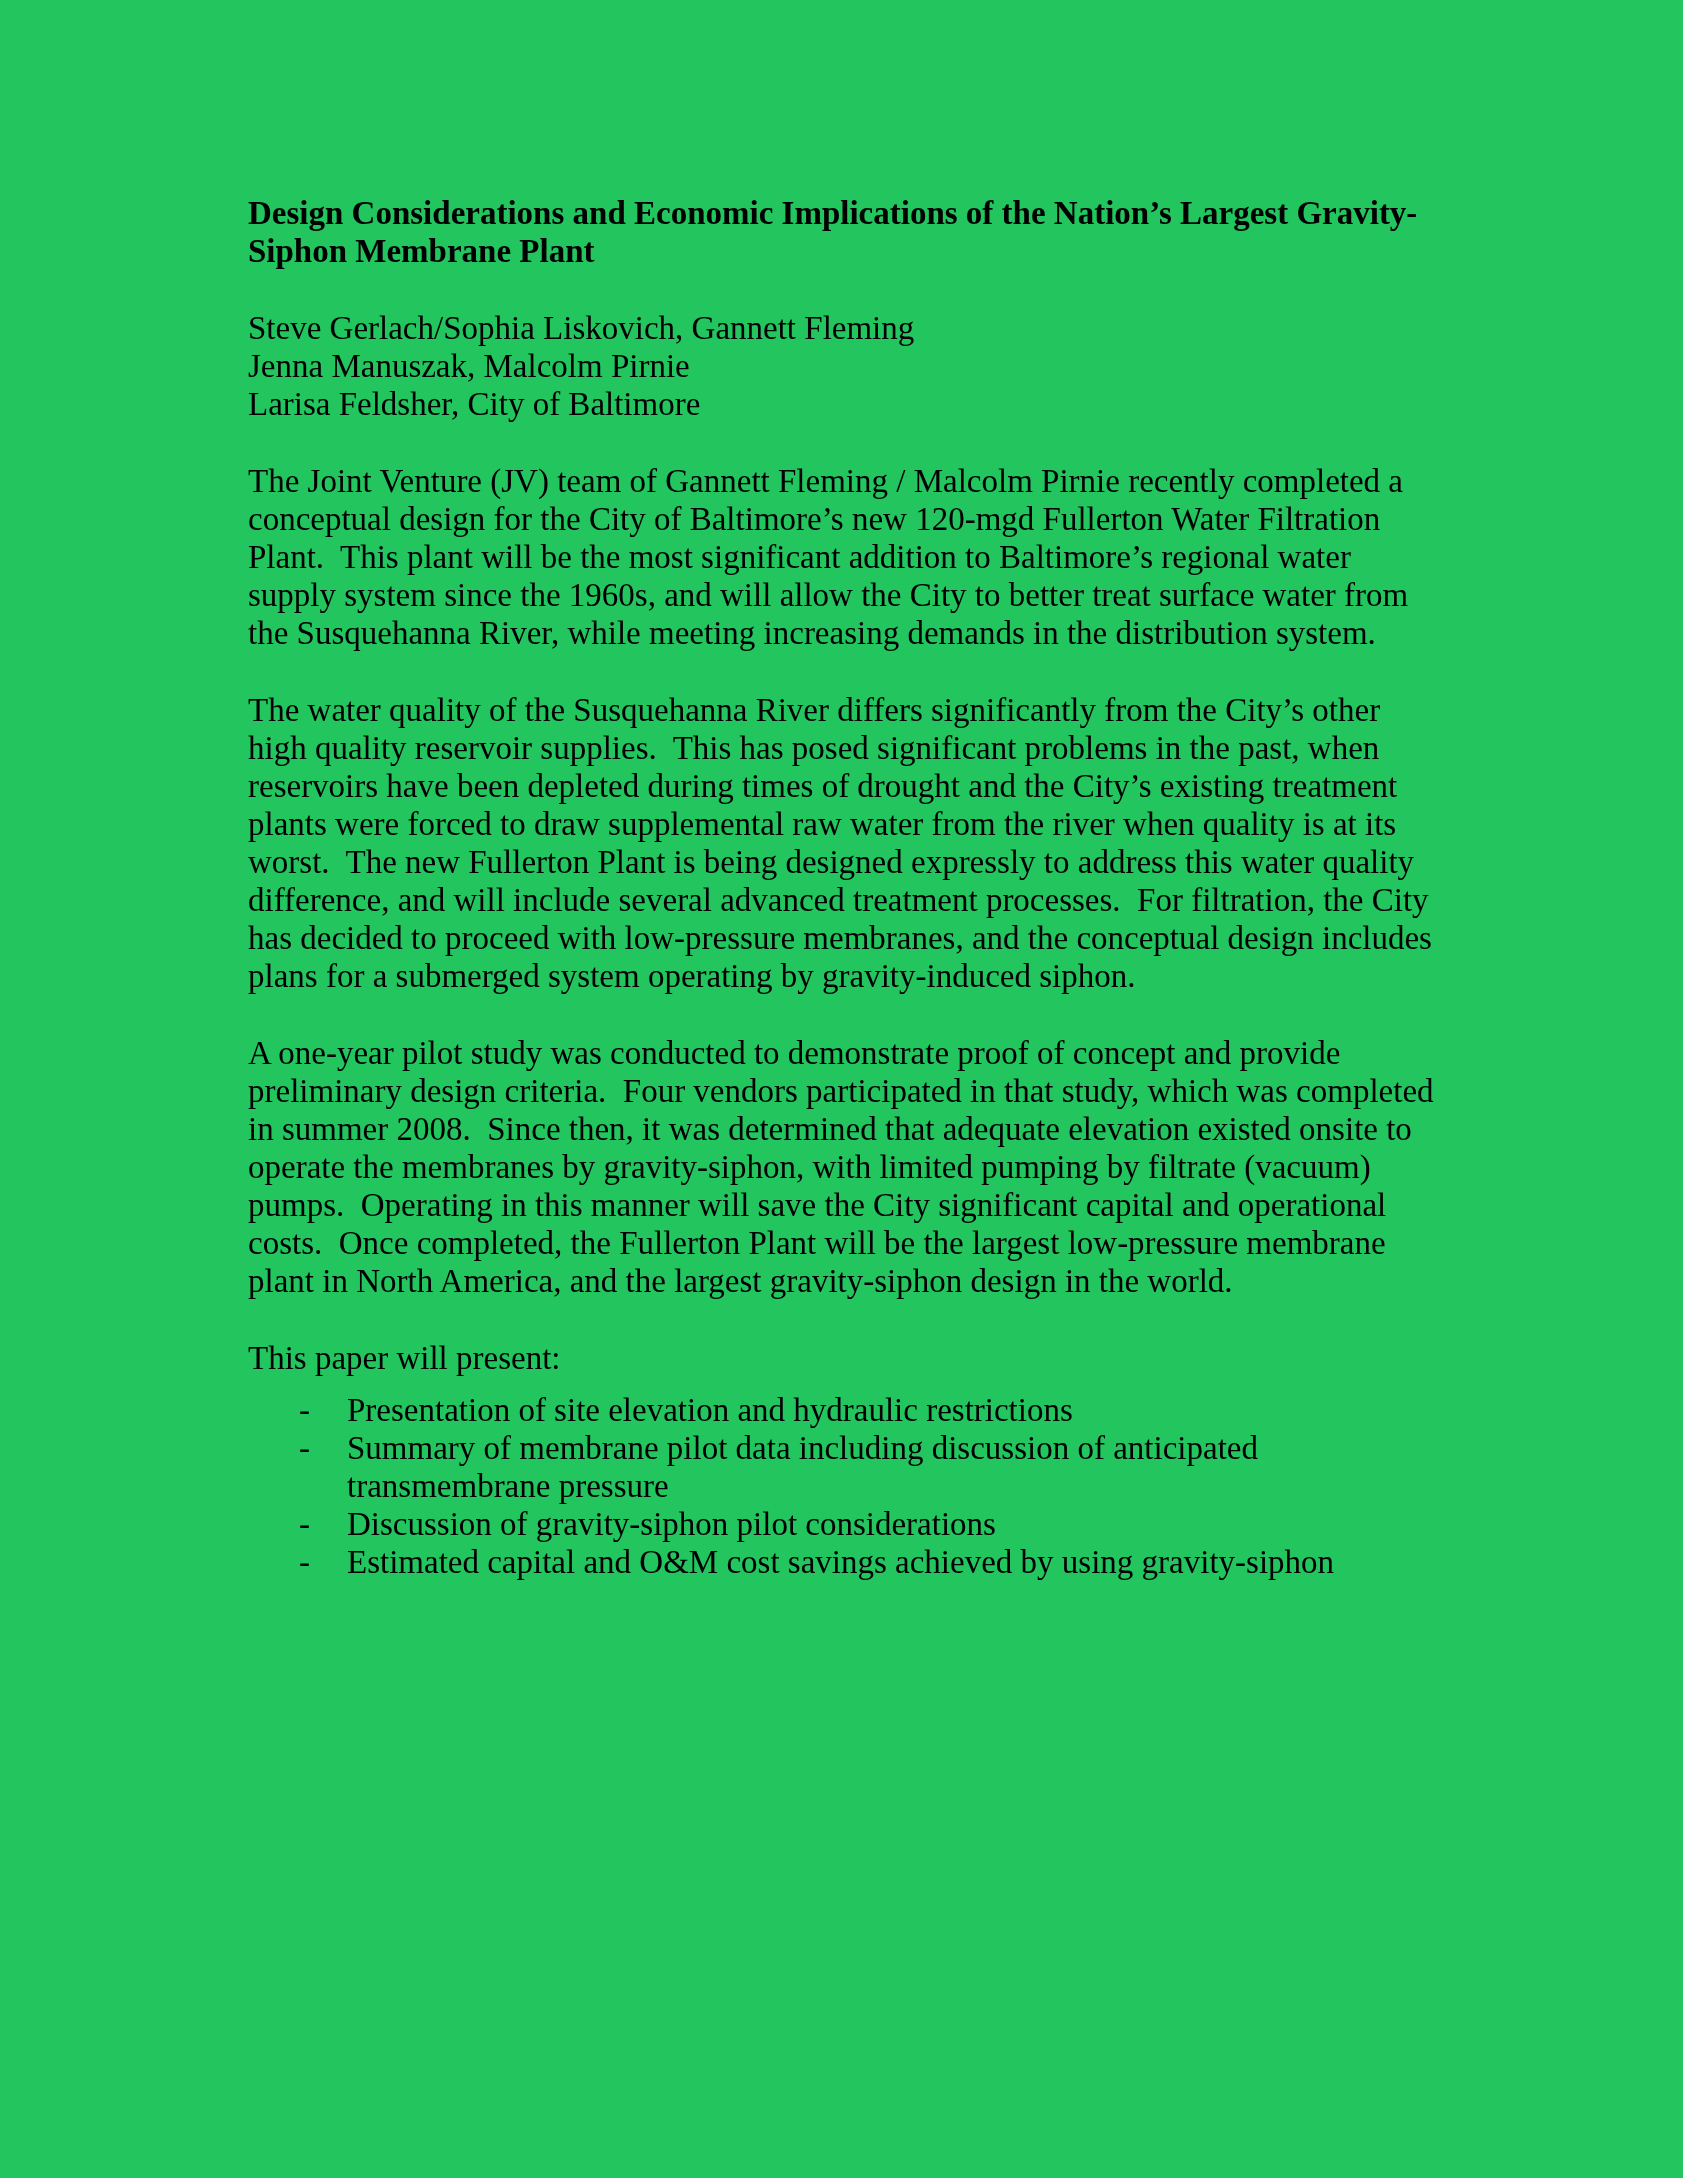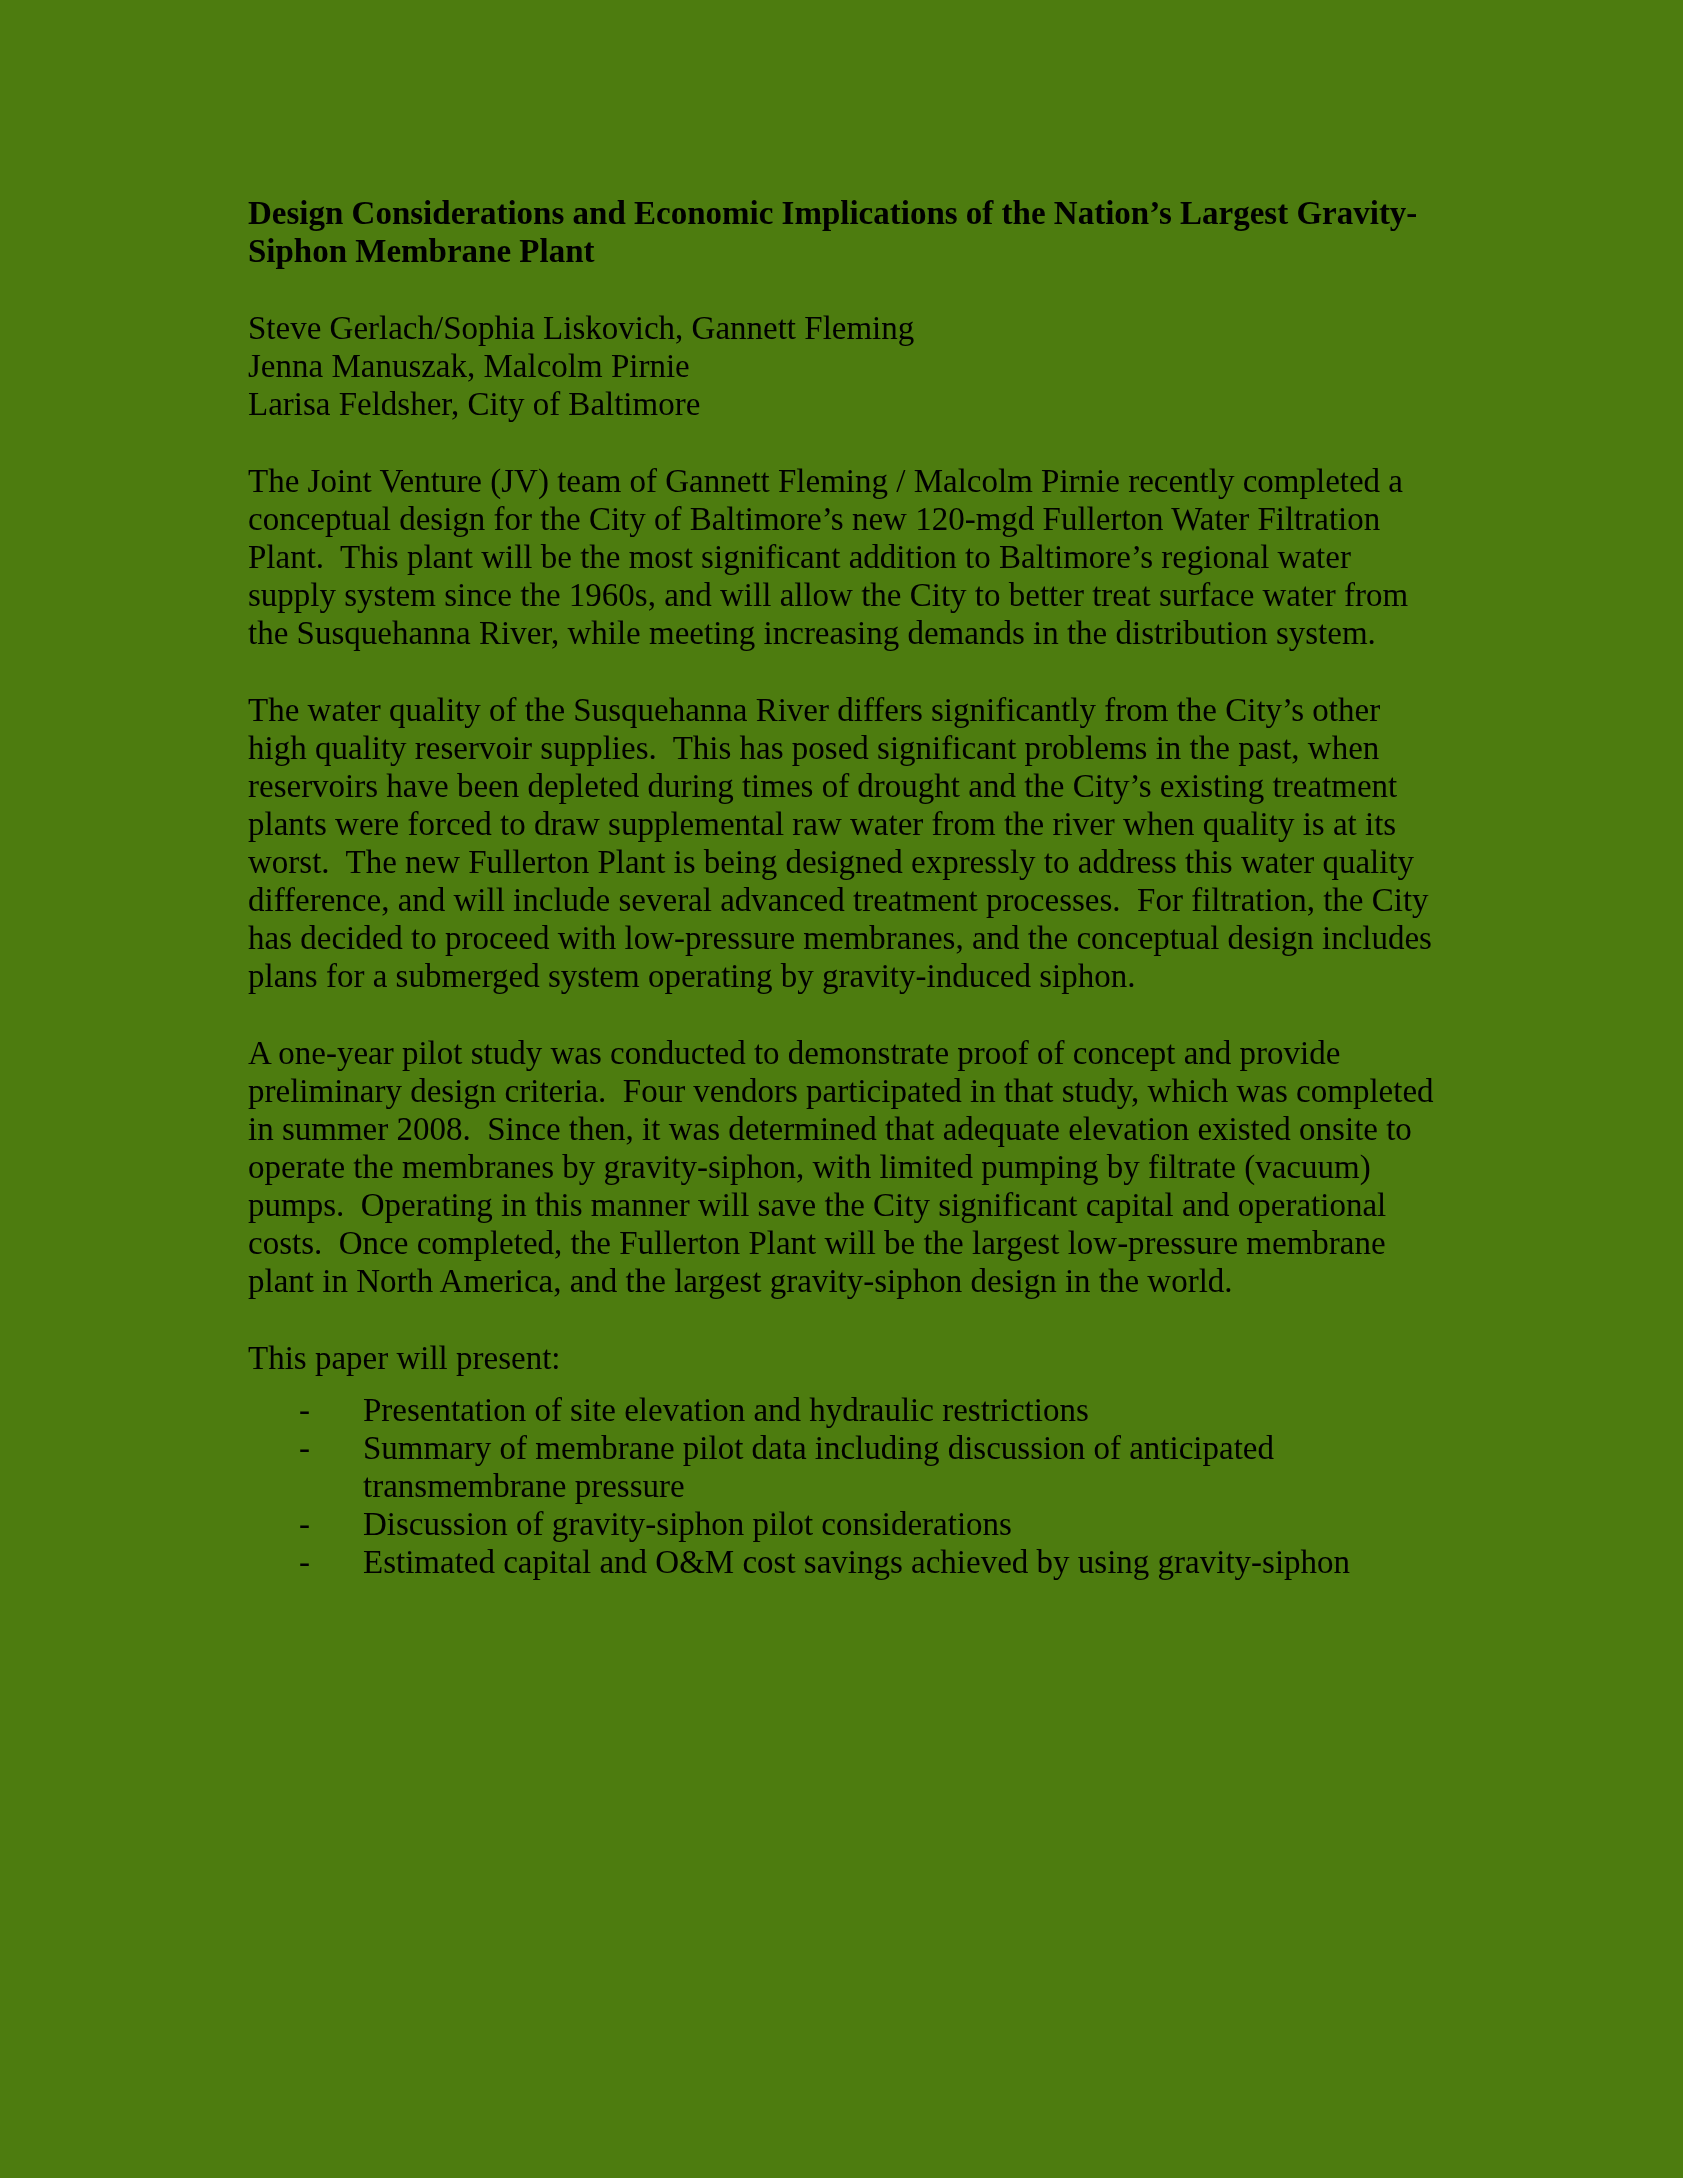--- a/index.html
+++ b/index.html
@@ -14,21 +14,21 @@
     font-family: "Liberation Serif", "DejaVu Serif", serif;
     font-size: 33px;
     line-height: 38px;
     overflow: hidden;
   }
   .page {
     box-sizing: border-box;
     width: 1683px;
     height: 2178px;
     padding: 194px 149px 0 248px;
-    background: #4d7c0f;
+    background: #22c55e;
   }
   .doc-text {
     white-space: pre-wrap;
   }
   .title {
     font-weight: bold;
   }
   .block-gap {
     margin-top: 39px;
     font-family: Liberation Serif, serif;
@@ -40,21 +40,20 @@
     display: flex;
     align-items: flex-start;
   }
   .bullet-marker {
     flex: none;
     margin-left: 51px;
     width: 48px;
   }
   .bullet-text {
     flex: 1;
-    margin-left: 16px;
   }
 </style>
 </head>
 <body>
 
 <div class="page">
 
   <div class="title doc-text">Design Considerations and Economic Implications of the Nation’s Largest Gravity-
 Siphon Membrane Plant</div>
 

